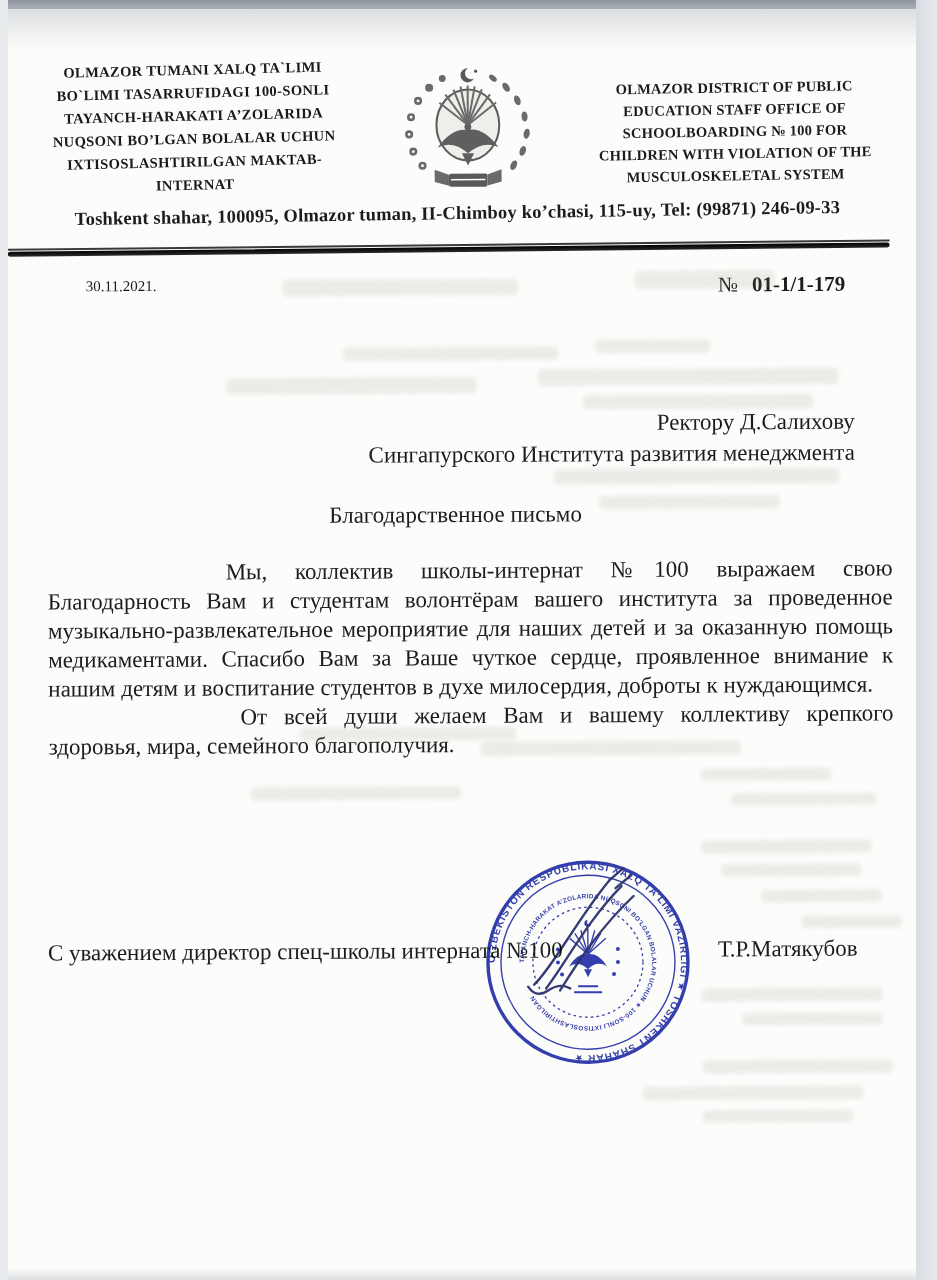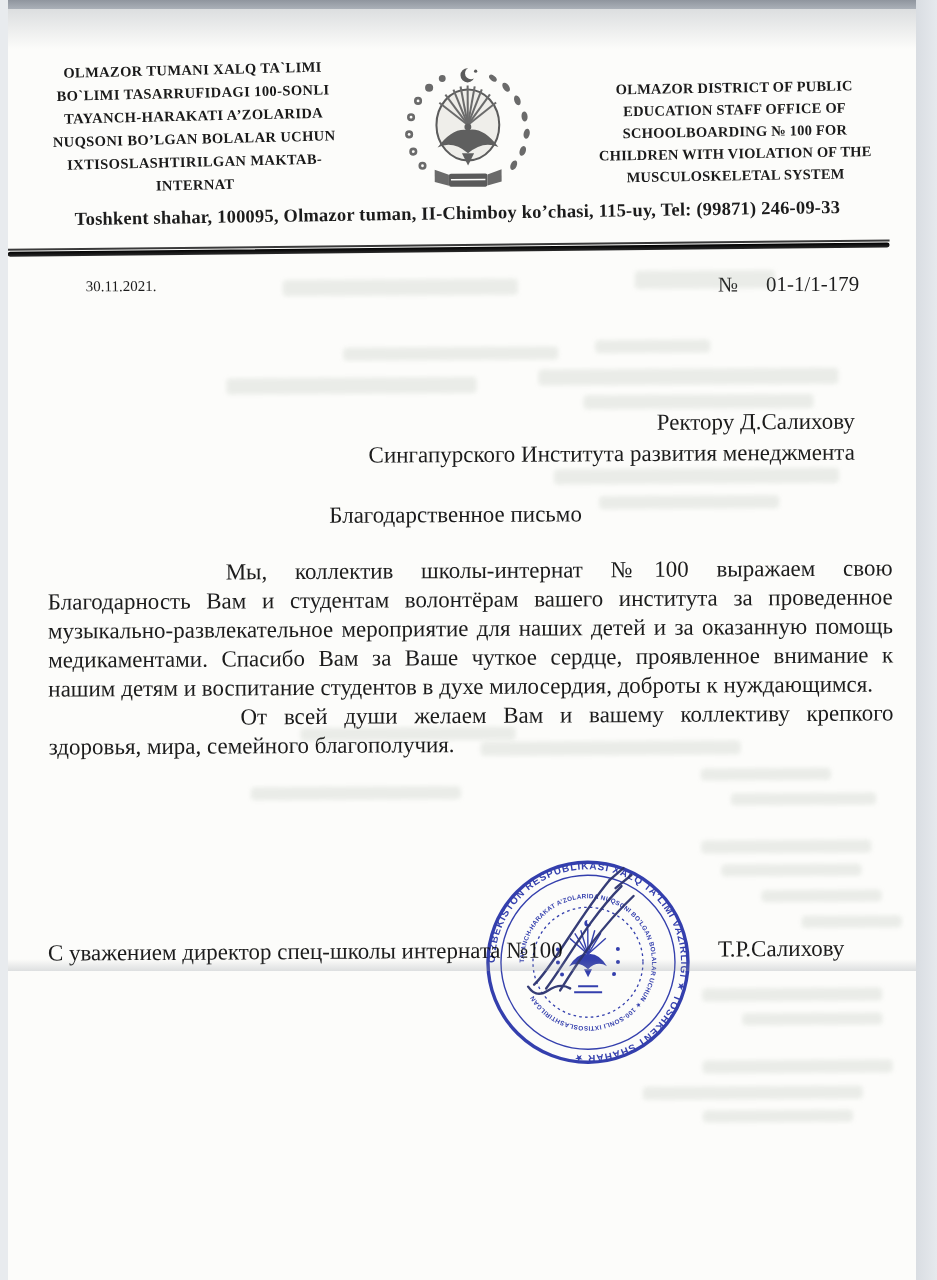--- a/index.html
+++ b/index.html
@@ -1,19 +1,19 @@
 <!DOCTYPE html>
 <html><head>
 <meta charset="utf-8">
 <style>
   * { margin:0; padding:0; box-sizing:border-box; }
   html,body { width:937px; height:1280px; }
   body { background:#e4e7eb; font-family:"Liberation Serif","DejaVu Serif",serif; overflow:hidden; }
 
-  .scan { position:relative; width:937px; height:971px; }
+  .scan { position:relative; width:937px; height:1280px; }
 
   .edge-top { position:absolute; left:0; top:0; width:937px; height:9px;
     background:linear-gradient(#8f959e,#aab0b8); z-index:5; }
   .edge-top-fade { position:absolute; left:0; top:9px; width:937px; height:40px;
     background:linear-gradient(rgba(160,166,174,.35),rgba(160,166,174,0)); z-index:4; pointer-events:none; }
   .edge-right { position:absolute; right:0; top:0; width:21px; height:1280px;
     background:linear-gradient(90deg,#d9dde2,#e6e9ed); z-index:5; }
   .edge-left { position:absolute; left:0; top:0; width:8px; height:1280px; background:#e8ebee; z-index:5; }
   .edge-bottom { position:absolute; left:0; bottom:0; width:937px; height:12px;
     background:linear-gradient(rgba(150,156,164,0),rgba(150,156,164,.30)); z-index:4; }
@@ -35,21 +35,21 @@
 
   .address { position:absolute; left:20px; top:203px; width:880px; text-align:center;
     font-weight:bold; font-size:18.5px; letter-spacing:.2px; transform:rotate(-0.55deg); }
 
   .rule { position:absolute; left:10px; top:247px; width:882px; height:5px;
     background:linear-gradient(#000, #2a2a2a); border-radius:3px; transform:rotate(-0.25deg); }
   .rule:before { content:""; position:absolute; left:0; top:-3px; width:100%; height:1.5px; background:#3a3a3a; }
 
   .date { position:absolute; left:88px; top:276px; font-size:15px; }
   .refnum { position:absolute; left:720px; top:274px; font-size:21px; }
-  .refnum .num { margin-left:28px; }
+  .refnum .num { margin-left:14px;font-weight:bold; }
 
   .addressee { position:absolute; left:300px; top:408px; width:556px; text-align:right;
     font-size:23px; line-height:31px; }
 
   .title { position:absolute; left:330px; top:502px; font-size:23px; }
 
   .bodytext { position:absolute; left:48px; top:556px; width:845px; font-size:23px;
     line-height:29px; text-align:justify; }
   .bodytext p.p1 { text-indent:178px; }
   .bodytext p.p2 { text-indent:192px; }
@@ -163,21 +163,21 @@
       </div>
 
       <div class="title">Благодарственное письмо</div>
 
       <div class="bodytext">
         <p class="p1">Мы, коллектив школы-интернат №100 выражаем свою Благодарность Вам и студентам волонтёрам вашего института за проведенное музыкально-развлекательное мероприятие для наших детей и за оказанную помощь медикаментами. Спасибо Вам за Ваше чуткое сердце, проявленное внимание к нашим детям и воспитание студентов в духе милосердия, доброты к нуждающимся.</p>
         <p class="p2">От всей души желаем Вам и вашему коллективу крепкого здоровья, мира, семейного благополучия.</p>
       </div>
 
       <div class="sig-line">С уважением директор спец-школы интерната №100</div>
-      <div class="sig-name">Т.Р.Салихову</div>
+      <div class="sig-name">Т.Р.Матякубов</div>
 
       <svg class="stamp" viewBox="0 0 212 212">
         <defs>
           <path id="tpOuter" d="M106,106 m-93,0 a93,93 0 1,1 186,0 a93,93 0 1,1 -186,0"></path>
           <path id="tpInner" d="M106,106 m-64,0 a64,64 0 1,1 128,0 a64,64 0 1,1 -128,0"></path>
         </defs>
         <g stroke="#2733a8" fill="none">
           <circle cx="106" cy="106" r="100" stroke-width="3.4"></circle>
           <circle cx="106" cy="106" r="87" stroke-width="1.4"></circle>
           <circle cx="106" cy="106" r="55" stroke-width="1.3" stroke-dasharray="2.6 3.2"></circle>

